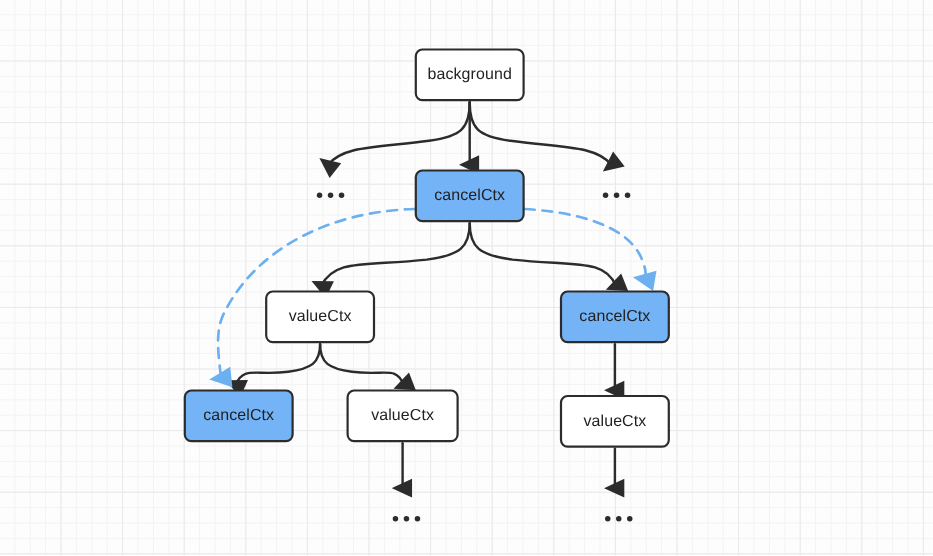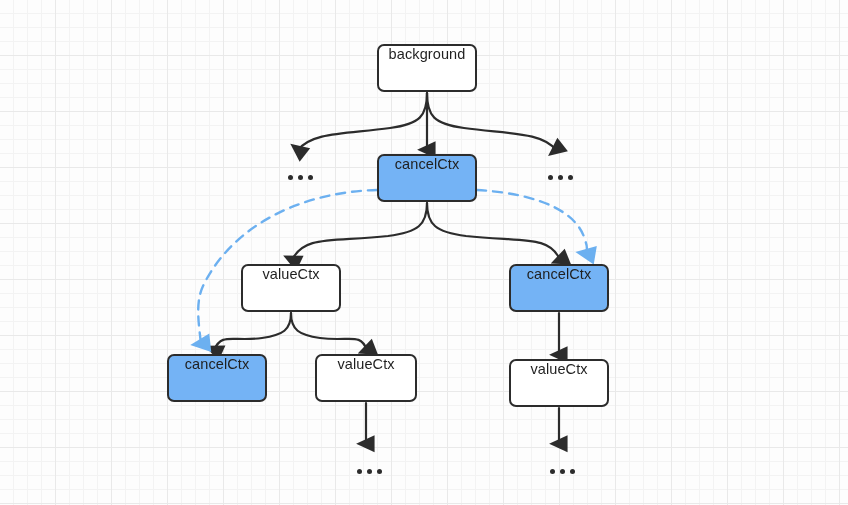--- a/index.html
+++ b/index.html
@@ -34,21 +34,21 @@
     top: 0;
     width: 848px;
     height: 505px;
   }
   .node {
     position: absolute;
     box-sizing: border-box;
     border: 2.2px solid #2c2c2c;
     border-radius: 7px;
     display: flex;
-    align-items: flex-start;
+    align-items: center;
     justify-content: center;
     font-size: 14.5px;
     color: #1f1f1f;
     letter-spacing: 0.1px;
     white-space: nowrap;
   }
   .node.white {
     background: #ffffff;
   }
   .node.blue {

